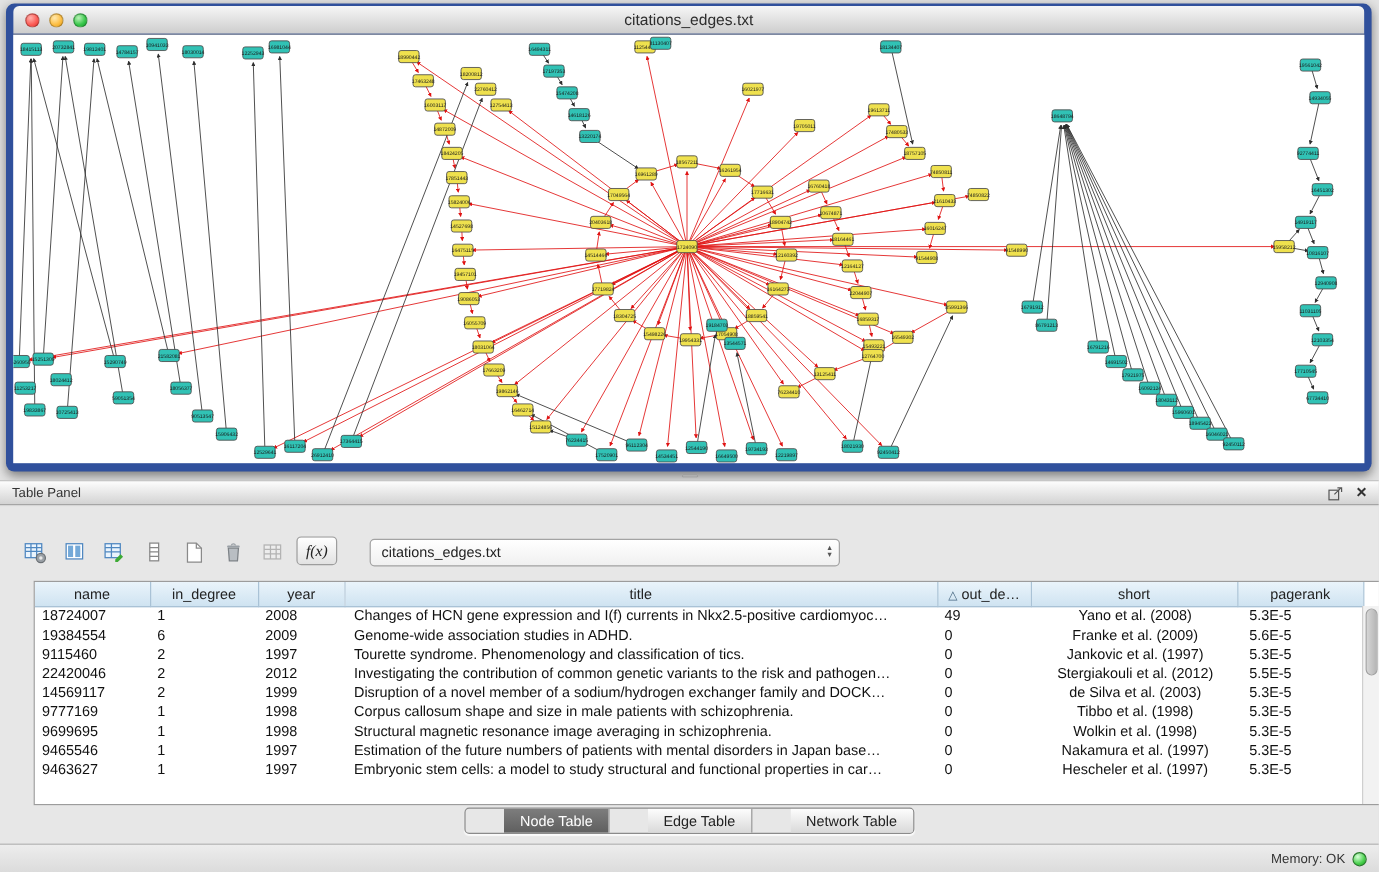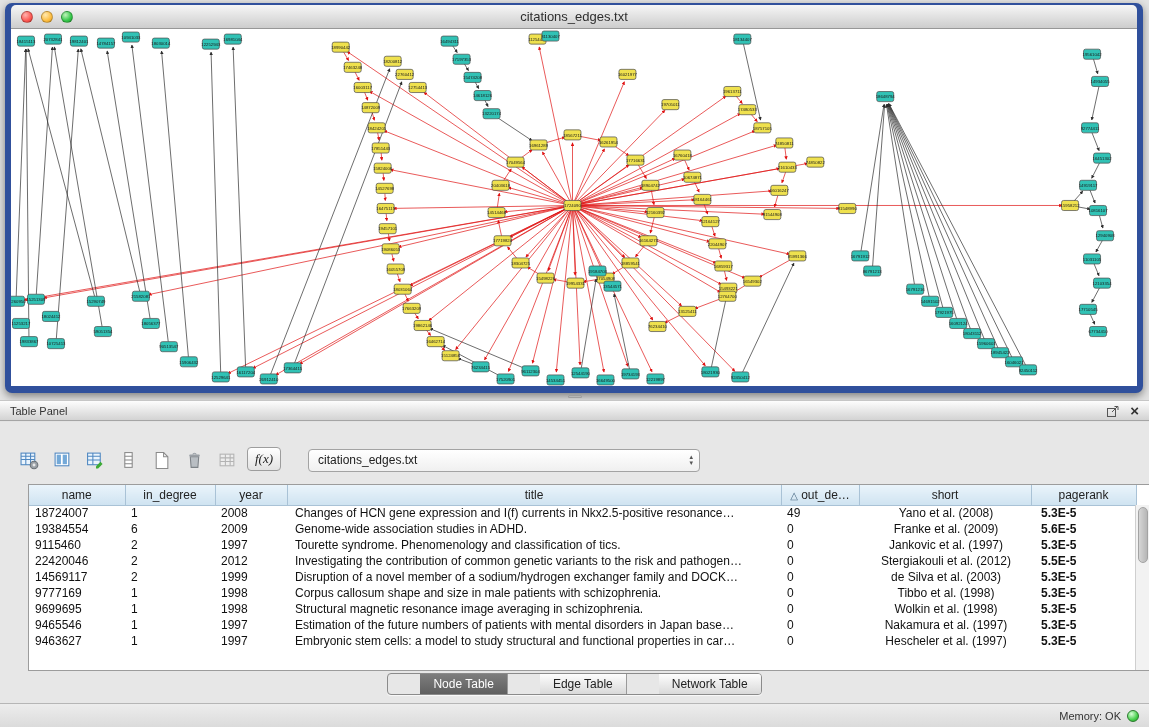--- a/index.html
+++ b/index.html
@@ -51,21 +51,21 @@
   .tablewrap { position:absolute; left:28px; top:62px; width:1123px; height:187px;
     background:#fff; border:1px solid #9c9c9c; overflow:hidden; }
   table { border-collapse:collapse; table-layout:fixed; width:1107px; }
   thead th { height:20px; background:linear-gradient(#eaf4fb,#cfe3f1); border:1px solid #a9c2d6; border-top:none;
     font-size:12px; font-weight:normal; color:#222; text-align:center; overflow:hidden; white-space:nowrap; }
   thead th:first-child { border-left:none; }
   .sorttri { font-size:10px; color:#4a6a84; }
   tbody td { height:16px; font-size:12px; color:#111; white-space:nowrap; overflow:hidden; padding:0 4px 0 6px; }
   tbody td.c3 { padding-left:8px; }
   tbody td.c5 { text-align:center; }
-  tbody td.c6 { padding-left:10px;font-weight:bold; }
+  tbody td.c6 { padding-left:10px; }
   .vscroll { position:absolute; right:0; top:20px; width:15px; height:166px; background:#f2f2f2; border-left:1px solid #cfcfcf; }
   .vscroll .thumb { position:absolute; left:2px; top:2px; width:10px; height:56px; border-radius:6px;
     background:linear-gradient(90deg,#d6d6d6,#b6b6b6); border:1px solid #a3a3a3; }
 
   .tabs { position:absolute; left:0; top:251px; width:1149px; display:flex; justify-content:center; }
   .tabbar { display:flex; border:1px solid #8b8b8b; border-radius:4px; overflow:hidden;
     box-shadow:0 1px 1px rgba(255,255,255,.8); }
   .tab { border:none; border-right:1px solid #9a9a9a; background:linear-gradient(#fdfdfd,#d9d9d9);
     font-size:12px; color:#222; padding:3px 13px;margin-left:32px; }
   .tab:last-child { border-right:none; }
@@ -624,21 +624,21 @@
             <th><span class="sorttri">△</span> out_de…</th>
             <th>short</th>
             <th>pagerank</th>
           </tr>
         </thead>
         <tbody>
           <tr>
             <td class="c0">18724007</td>
             <td class="c1">1</td>
             <td class="c2">2008</td>
-            <td class="c3">Changes of HCN gene expression and I(f) currents in Nkx2.5-positive resonance…</td>
+            <td class="c3">Changes of HCN gene expression and I(f) currents in Nkx2.5-positive cardiomyoc…</td>
             <td class="c4">49</td>
             <td class="c5">Yano et al. (2008)</td>
             <td class="c6">5.3E-5</td>
           </tr>
           <tr>
             <td class="c0">19384554</td>
             <td class="c1">6</td>
             <td class="c2">2009</td>
             <td class="c3">Genome-wide association studies in ADHD.</td>
             <td class="c4">0</td>

